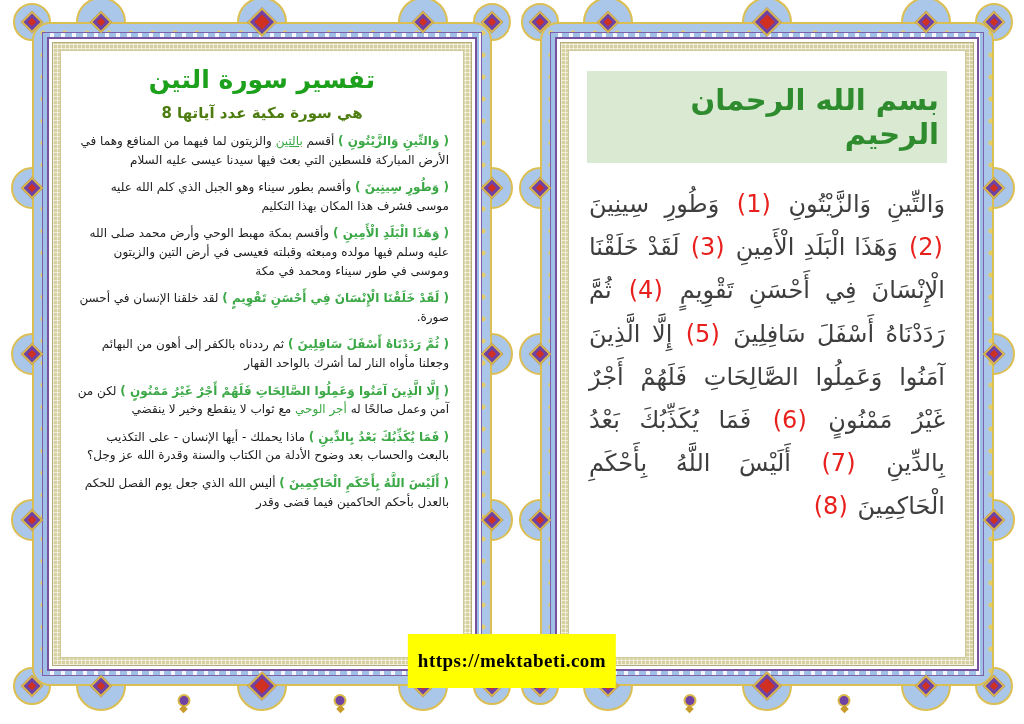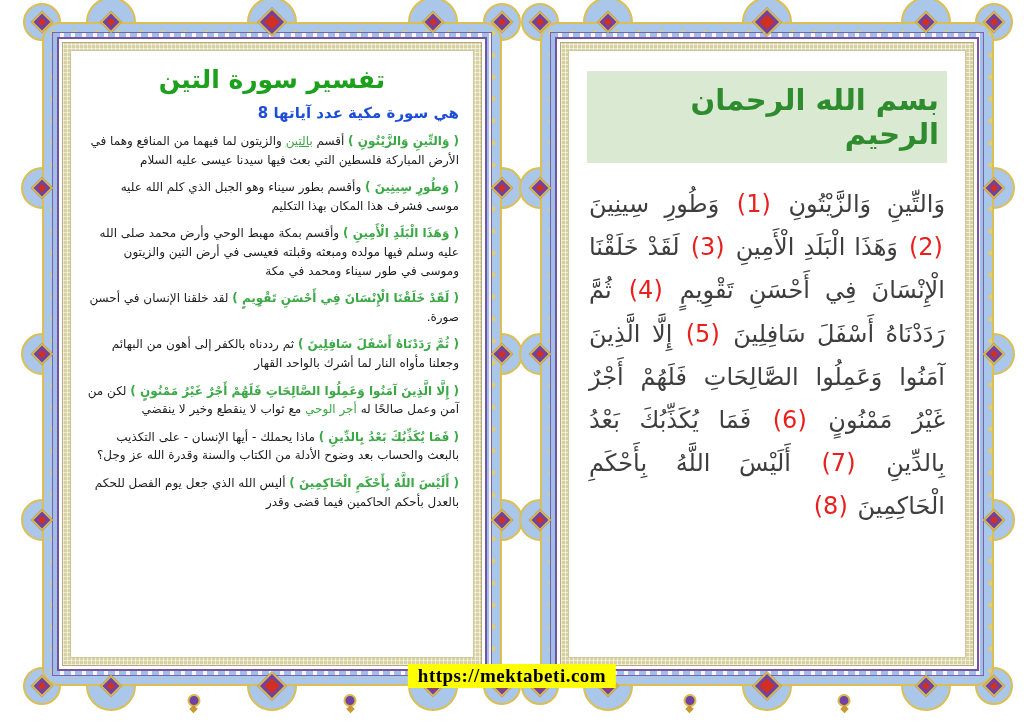--- a/index.html
+++ b/index.html
@@ -1,21 +1,21 @@
 <!DOCTYPE html>
 <html lang="ar"><head>
 <meta charset="utf-8">
 <style>
   html,body{margin:0;padding:0;background:#ffffff;}
   .canvas{position:relative;width:1024px;height:724px;background:#ffffff;overflow:hidden;
           font-family:"DejaVu Sans",sans-serif;}
 
   
   .sheet{position:absolute;top:10px;height:688px;}
-  .sheet.left{left:30px;width:484px;}
+  .sheet.left{left:20px;width:484px;}
   .sheet.right{left:528px;width:478px;}
 
   .frame-orn,.frame-orn2{position:absolute;inset:12px;pointer-events:none;}
   .frame-orn{z-index:0;}
   .frame-orn2{z-index:2;}
 
   .bump{position:absolute;width:46px;height:46px;border-radius:50%;
         background:#aac7e9;border:2px solid #dcbf52;transform:translate(-50%,-50%);}
   .bump.sm{width:38px;height:38px;}
   .bump.cr{width:34px;height:34px;}
@@ -41,38 +41,38 @@
       background-image:repeating-linear-gradient(90deg,rgba(255,255,255,.55) 0 1px,rgba(0,0,0,0) 1px 4px),
                        repeating-linear-gradient(0deg,rgba(255,255,255,.55) 0 1px,rgba(0,0,0,0) 1px 4px);
       border:1px solid #b3ab7e;padding:7px;}
   .content{height:100%;box-sizing:border-box;background:#ffffff;border:1px solid #cfc9a0;
       overflow:hidden;direction:rtl;}
 
   
   .content.tafsir{padding:10px 14px;}
   .tafsir-title{margin:4px 0 10px;text-align:center;color:#1da11d;
       font-size:25px;font-weight:bold;}
-  .surah-info{margin:0 0 10px;color:#1d4ed8;font-size:15px;font-weight:bold;}
+  .surah-info{margin:0 0 10px;text-align:center;color:#4d7c0f;font-size:15px;font-weight:bold;}
   .tafsir p{margin:0 0 9px;font-size:12px;line-height:1.55;color:#1c1c1c;text-align:right;}
   .q{color:#3aa845;font-weight:bold;}
   .g{color:#3aa845;}
   .u{text-decoration:underline;}
 
   
   .content.mushaf{padding:12px 16px;}
   .basmala{margin:8px 2px 20px;padding:12px 8px;background:#d9e9d2;text-align:right;
       color:#2e8b2e;font-size:29px;font-weight:bold;}
   .verses{font-size:24px;line-height:1.8;color:#3e3e3e;text-align:justify;padding:0 4px;}
   .vn{color:#e8201d;padding:0 2px;}
   .closing{margin-top:26px;text-align:center;color:#29a3e3;font-size:21px;font-weight:bold;}
 
   
   .site-url{position:absolute;left:50%;bottom:36px;transform:translateX(-50%);z-index:6;
       background:#ffff00;color:#000000;font-family:"Liberation Serif",serif;
-      font-weight:bold;font-size:19px;letter-spacing:.5px;padding:1px 10px;white-space:nowrap;}
+      font-weight:bold;font-size:19px;letter-spacing:.5px;padding:16px 10px;white-space:nowrap;}
 </style>
 </head>
 <body>
 
 <div class="canvas">
 
   <section class="sheet left">
     <div class="frame-orn">
         <div class="bump" style="left: 15%; top: 0px;"></div>
         <div class="bump" style="left: 15%; top: 100%;"></div>

